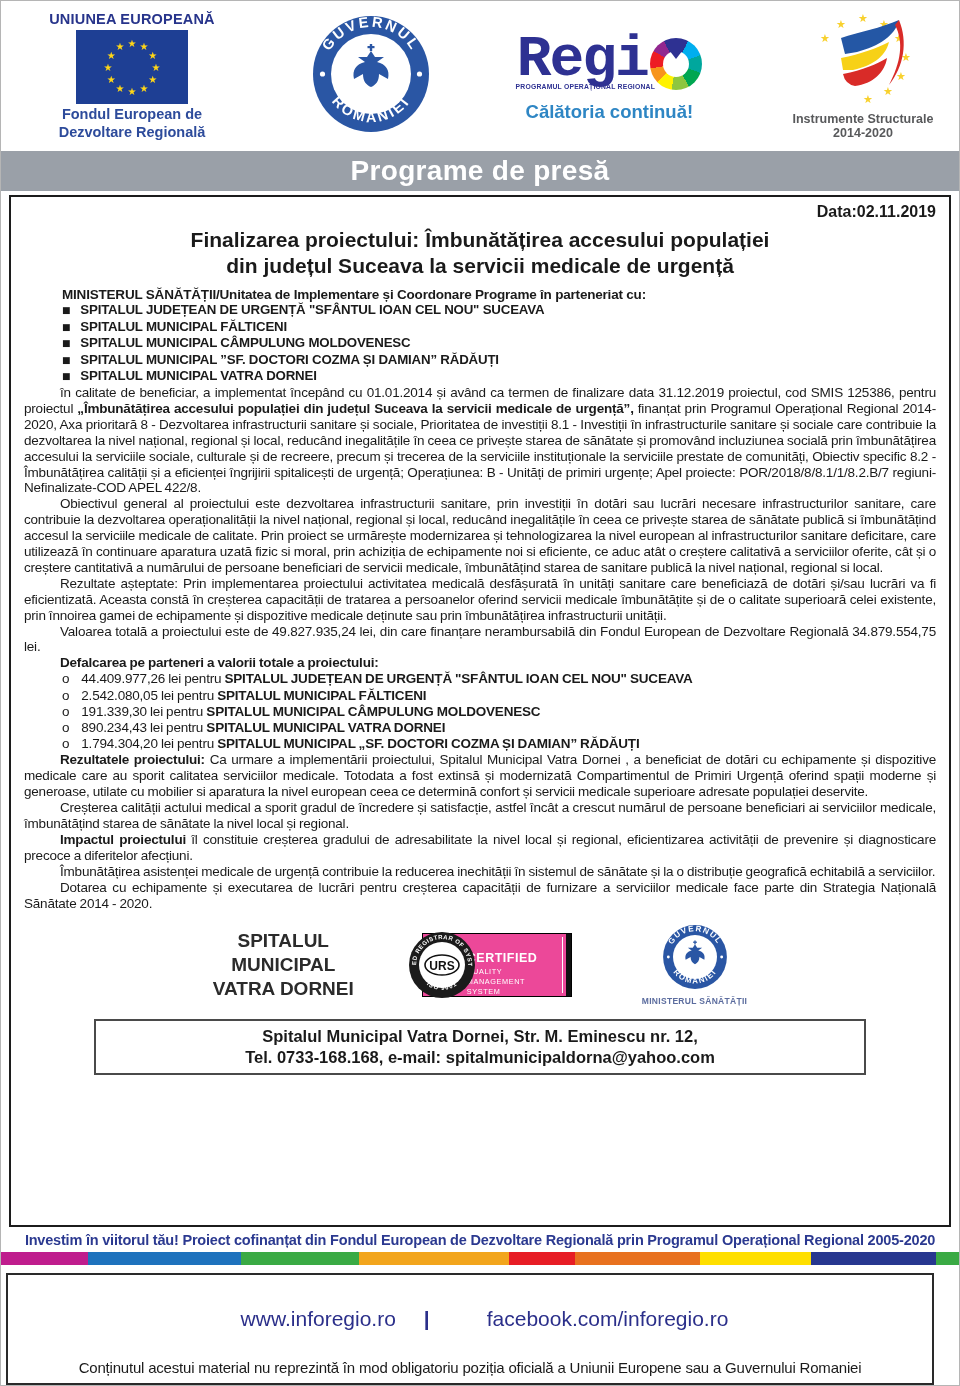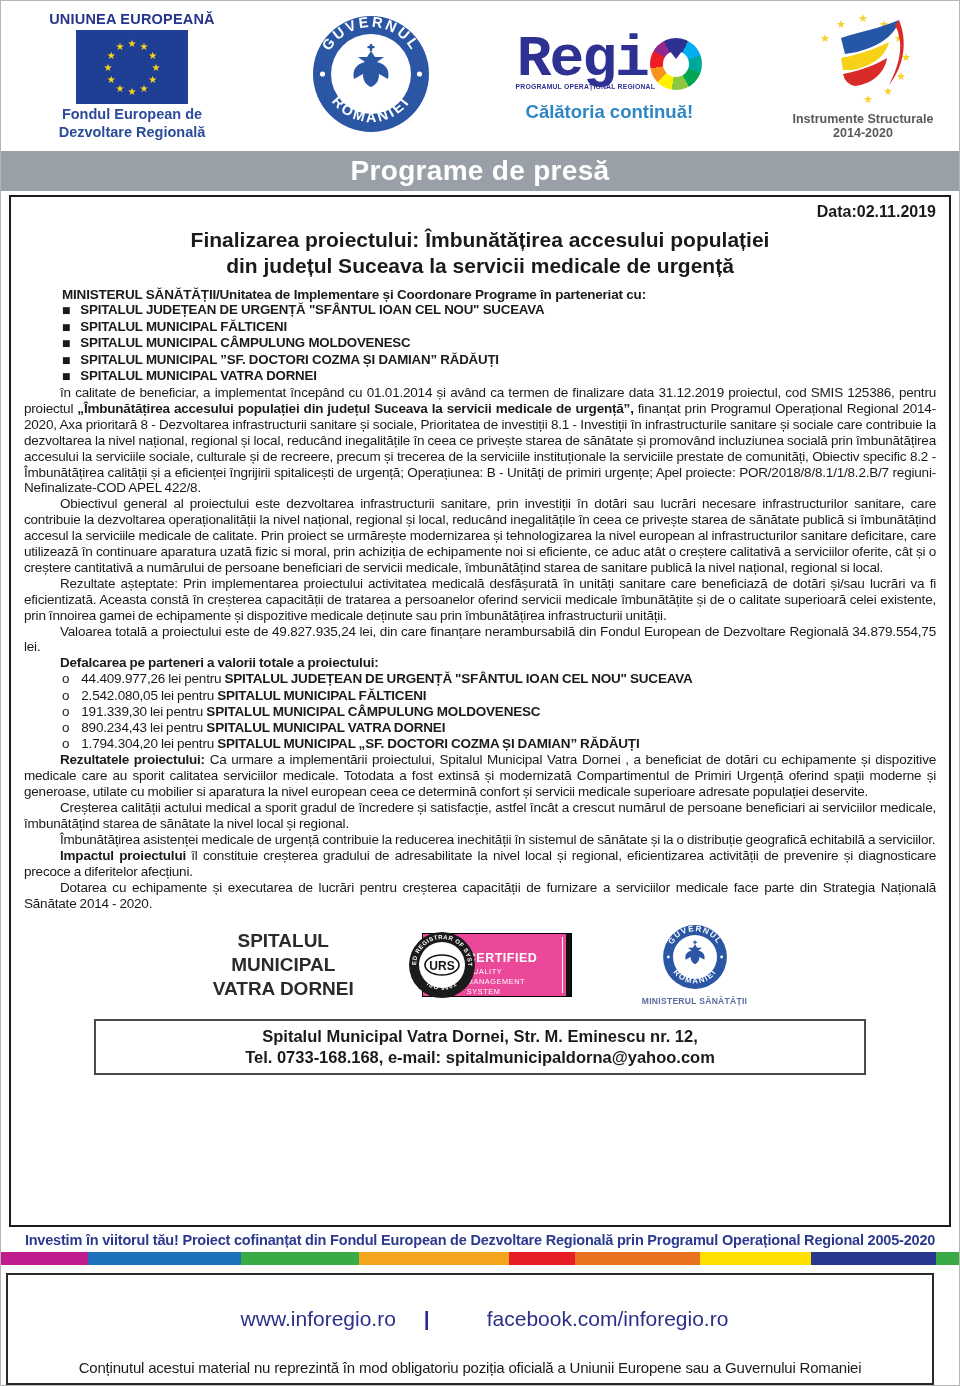--- a/index.html
+++ b/index.html
@@ -194,22 +194,22 @@
       <div class="breakdown-title">Defalcarea pe parteneri a valorii totale a proiectului:</div>
       <ul class="breakdown">
         <li><span class="om">o</span><span>44.409.977,26 lei pentru</span> <span class="bold">SPITALUL JUDEȚEAN DE URGENȚĂ "SFÂNTUL IOAN CEL NOU" SUCEAVA</span></li>
         <li><span class="om">o</span><span>2.542.080,05 lei pentru</span> <span class="bold">SPITALUL MUNICIPAL FĂLTICENI</span></li>
         <li><span class="om">o</span><span>191.339,30 lei pentru</span> <span class="bold">SPITALUL MUNICIPAL CÂMPULUNG MOLDOVENESC</span></li>
         <li><span class="om">o</span><span>890.234,43 lei pentru</span> <span class="bold">SPITALUL MUNICIPAL VATRA DORNEI</span></li>
         <li><span class="om">o</span><span>1.794.304,20 lei pentru </span> <span class="bold">SPITALUL MUNICIPAL „SF. DOCTORI COZMA ȘI DAMIAN” RĂDĂUȚI</span></li>
       </ul>
       <p><span class="bold">Rezultatele proiectului:</span><span> Ca urmare a implementării proiectului, Spitalul Municipal Vatra Dornei , a beneficiat de dotări cu echipamente și dispozitive medicale care au sporit calitatea serviciilor medicale. Totodata a fost extinsă și modernizată Compartimentul de Primiri Urgență oferind spații moderne și generoase, utilate cu mobilier si aparatura la nivel european ceea ce determină confort și servicii medicale superioare adresate populației deservite.</span></p>
       <p>Creșterea calității actului medical a sporit gradul de încredere și satisfacție, astfel încât a crescut numărul de persoane beneficiari ai serviciilor medicale, îmbunătățind starea de sănătate la nivel local și regional.</p>
+      <p><span class="bold">Impactul proiectului</span><span> îl constituie creșterea gradului de adresabilitate la nivel local și regional, eficientizarea activității de prevenire și diagnosticare precoce a diferitelor afecțiuni.</span></p>
       <p>Îmbunătățirea asistenței medicale de urgență contribuie la reducerea inechității în sistemul de sănătate și la o distribuție geografică echitabilă a serviciilor.</p>
-      <p><span class="bold">Impactul proiectului</span><span> îl constituie creșterea gradului de adresabilitate la nivel local și regional, eficientizarea activității de prevenire și diagnosticare precoce a diferitelor afecțiuni.</span></p>
       <p>Dotarea cu echipamente și executarea de lucrări pentru creșterea capacității de furnizare a serviciilor medicale face parte din Strategia Națională Sănătate 2014 - 2020.</p>
     </div>
 
     <div class="hosp-row">
       <div class="hosp-name">
         <div>SPITALUL</div>
         <div>MUNICIPAL</div>
         <div>VATRA DORNEI</div>
       </div>
       <div class="urs-badge">

